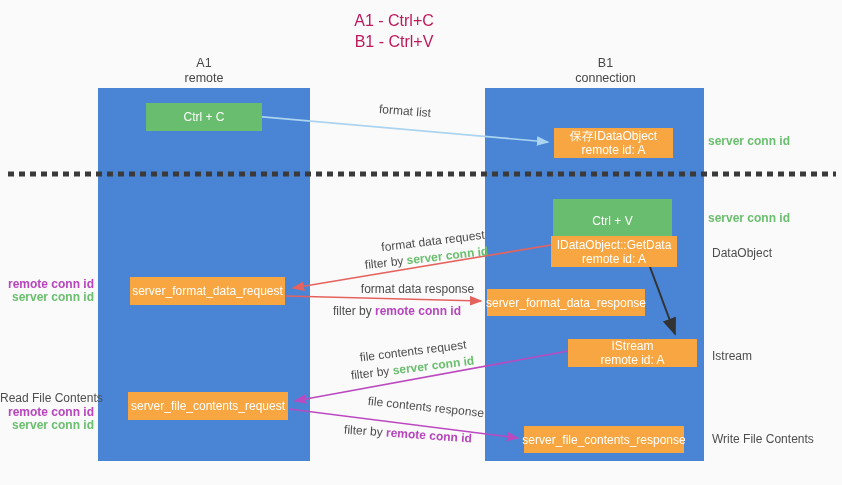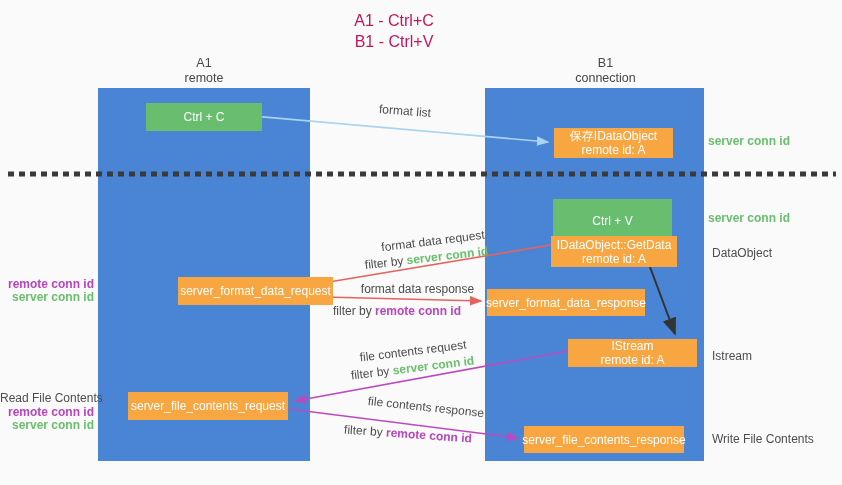--- a/index.html
+++ b/index.html
@@ -101,21 +101,21 @@
 
   <div class="box green" style="left:553px; top:181px; width:119px; height:44px;margin-top:18px;">
     <div>Ctrl + V</div>
   </div>
 
   <div class="box orange" style="left:551px; top:236px; width:126px; height:31px;">
     <div>IDataObject::GetData</div>
     <div>remote id: A</div>
   </div>
 
-  <div class="box orange" style="left:130px; top:277px; width:155px; height:28px;margin-left:48px;">
+  <div class="box orange" style="left:130px; top:277px; width:155px; height:28px;">
     <div>server_format_data_request</div>
   </div>
 
   <div class="box orange" style="left:487px; top:289px; width:158px; height:27px;">
     <div>server_format_data_response</div>
   </div>
 
   <div class="box orange" style="left:568px; top:339px; width:129px; height:28px;">
     <div>IStream</div>
     <div>remote id: A</div>

